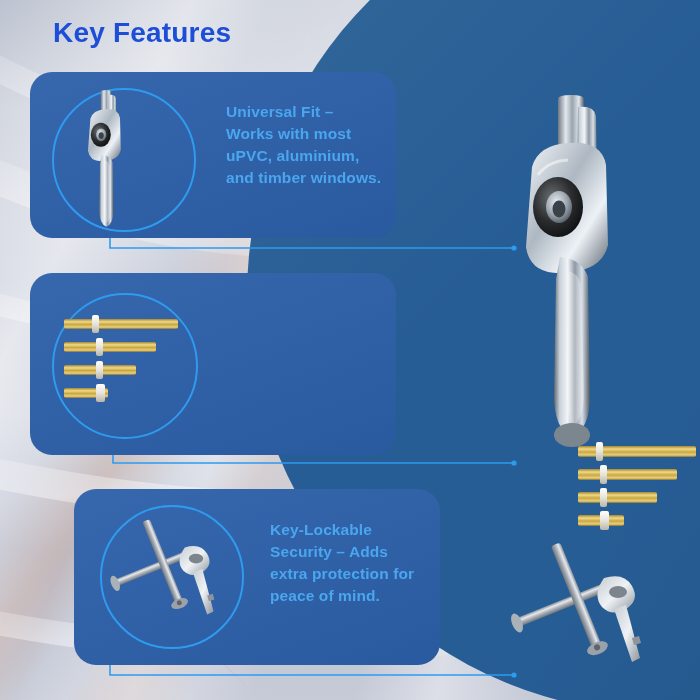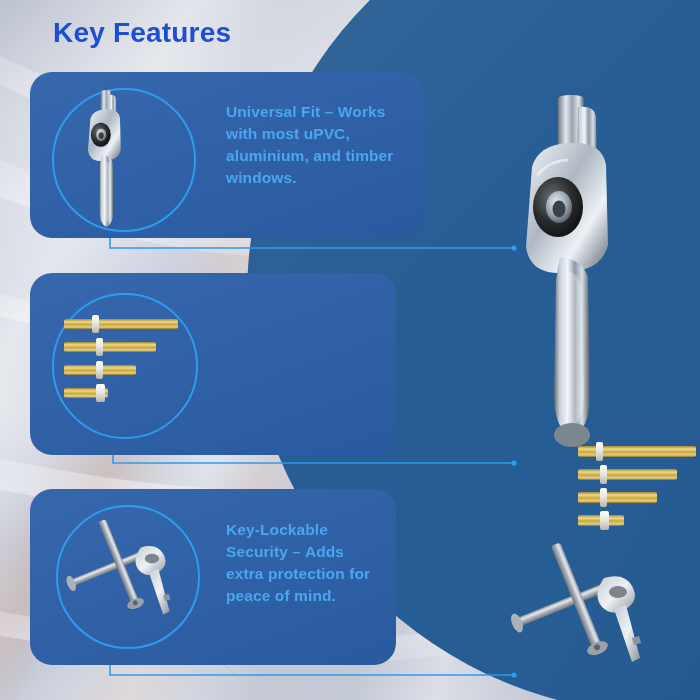--- a/index.html
+++ b/index.html
@@ -39,23 +39,23 @@
     color:#1d4ed8;
     margin-left:23px;
   }
 
   
   .card{
     position:absolute;left:30px;width:366px;
     background:#2c5fa8;border-radius:22px;
     background-image:linear-gradient(160deg, rgba(255,255,255,.05), rgba(0,0,0,.06));
   }
-  .card.c1{top:72px;height:166px;padding-left:28px;}
+  .card.c1{top:72px;height:166px;}
   .card.c2{top:273px;height:182px;}
-  .card.c3{top:489px;height:176px;}
+  .card.c3{top:489px;height:176px;margin-left:44px;}
 
   .card-art{position:absolute;left:8px;top:0;width:170px;height:100%;}
   .art-circle{
     position:absolute;border:2.5px solid #2e9bf0;border-radius:50%;
     box-sizing:border-box;
   }
   .c1 .art-circle{left:14px;top:16px;width:144px;height:144px;}
   .c2 .art-circle{left:14px;top:20px;width:146px;height:146px;}
   .c3 .art-circle{left:18px;top:16px;width:144px;height:144px;}
 

